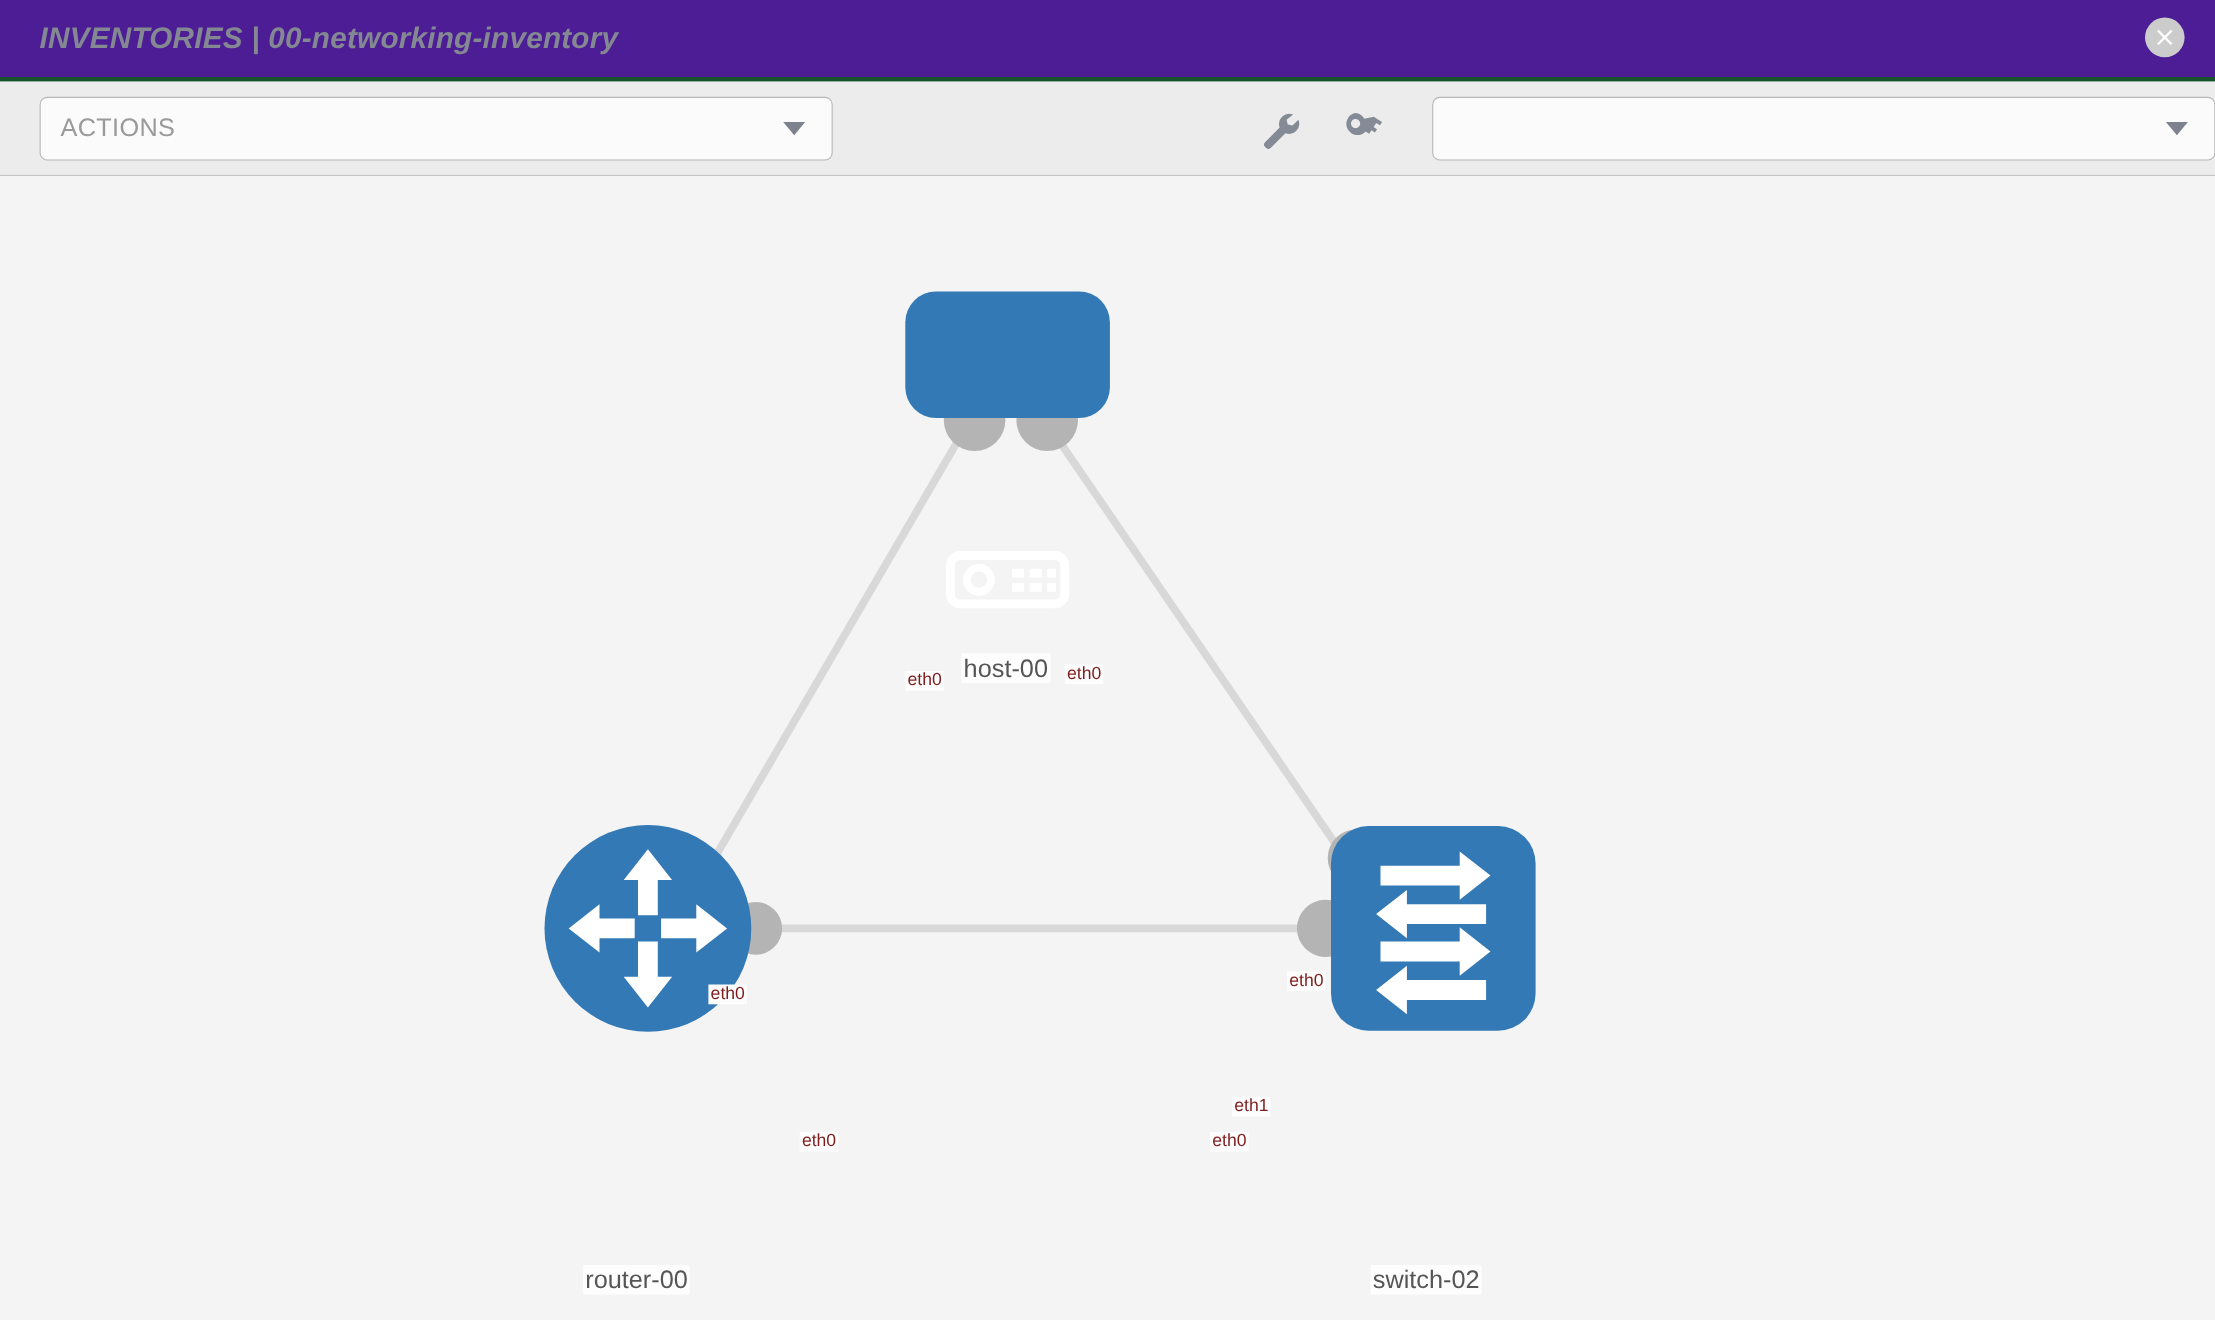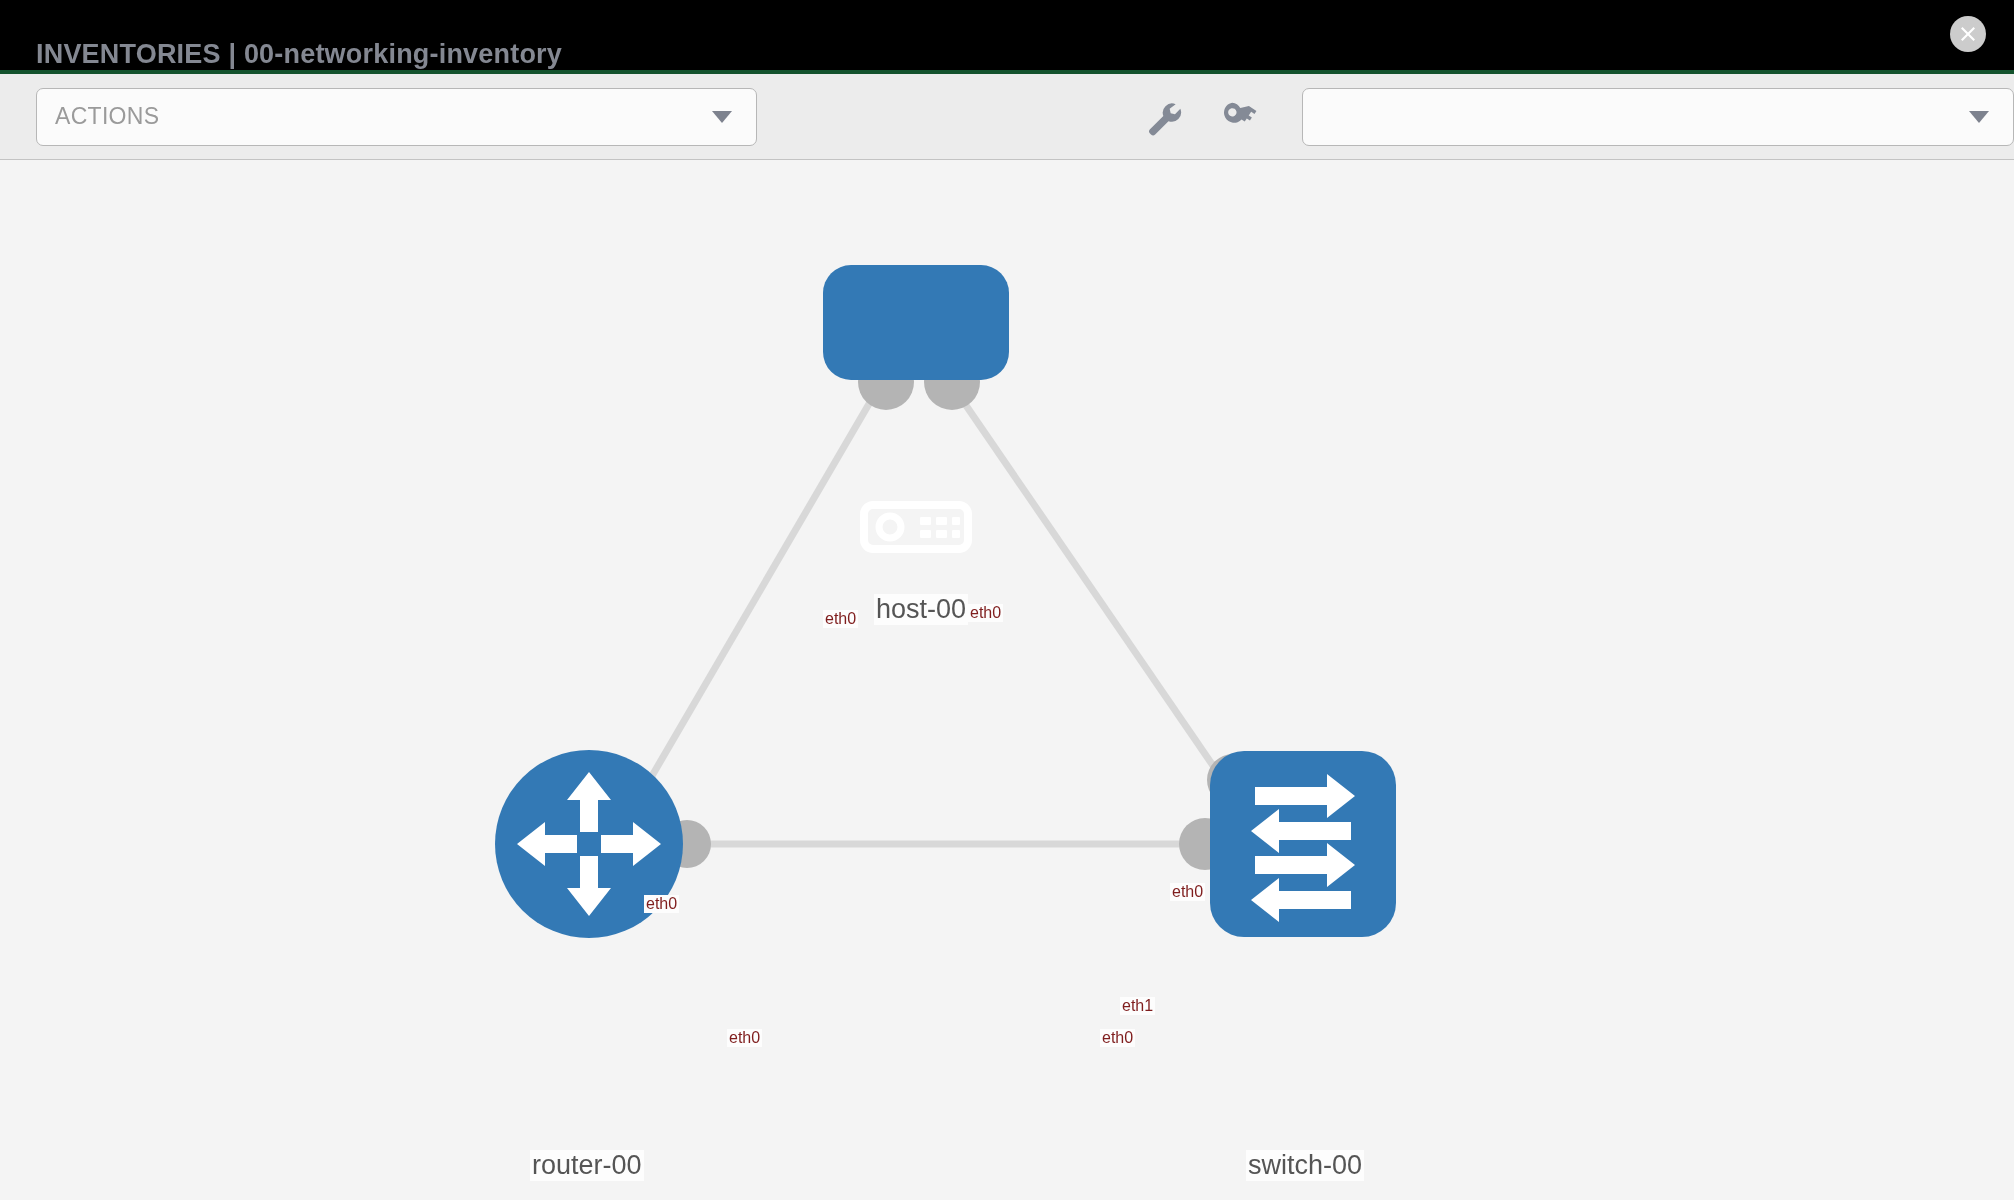--- a/index.html
+++ b/index.html
@@ -8,22 +8,22 @@
     font-family: "Liberation Sans", sans-serif;
     background: #ffffff;
     overflow: hidden;
   }
   #app { position: relative; width: 2014px; height: 1200px; }
 
   
   .header {
     position: absolute; left: 0; top: 0;
     width: 2014px; height: 70px;
-    background: #000000;
-    display: flex; align-items: flex-end;
+    background: #4c1d95;
+    display: flex; align-items: center; font-style: italic;
   }
   .page-title {
     margin-left: 36px;
     font-size: 27px; font-weight: bold;
     color: #848892; letter-spacing: 0.2px;
     white-space: nowrap;
   }
   .close-btn {
     position: absolute; right: 28px; top: 16px;
     width: 36px; height: 36px; border-radius: 50%;
@@ -90,21 +90,21 @@
   .canvas {
     position: absolute; left: 0; top: 160px;
     width: 2014px; height: 1040px;
     background: #f4f4f4;
     overflow: hidden;
   }
   .topology-svg { position: absolute; left: 0; top: 0; }
 
   .node-label {
     position: absolute;
-    font-size: 27px; color: #555555;
+    font-size: 23px; color: #555555;
     background: #fdfdfd;
     white-space: nowrap;
     padding: 0 2px;
   }
   .if-label {
     position: absolute;
     font-size: 16px; color: #7f1d1d;
     background: #fdfdfd;
     white-space: nowrap;
     padding: 0 2px;
@@ -225,21 +225,21 @@
 
           <path d="M-48,12 L24,12 L24,-1 L52,21 L24,43 L24,30 L-48,30 Z"></path>
 
           <path d="M48,47 L-24,47 L-24,34 L-52,56 L-24,78 L-24,65 L48,65 Z"></path>
         </g>
       </g>
     </svg>
 
     <div class="node-label" style="left:874px; top:434px;">host-00</div>
     <div class="node-label" style="left:530px; top:990px;">router-00</div>
-    <div class="node-label" style="left:1246px; top:990px;">switch-00</div>
+    <div class="node-label" style="left:1246px; top:990px;">switch-02</div>
 
     <div class="if-label" style="left:823px; top:450px;">eth0</div>
     <div class="if-label" style="left:968px; top:444px;">eth0</div>
     <div class="if-label" style="left:644px; top:735px;">eth0</div>
     <div class="if-label" style="left:1170px; top:723px;">eth0</div>
     <div class="if-label" style="left:727px; top:869px;">eth0</div>
     <div class="if-label" style="left:1100px; top:869px;">eth0</div>
     <div class="if-label" style="left:1120px; top:821px;margin-top:16px;">eth1</div>
 
   </div>

